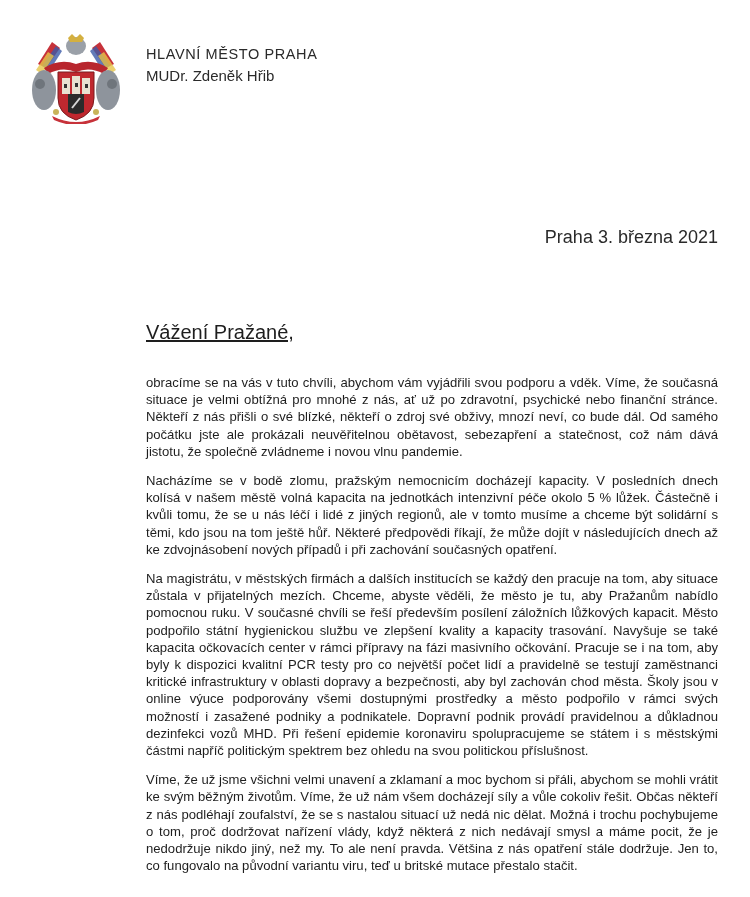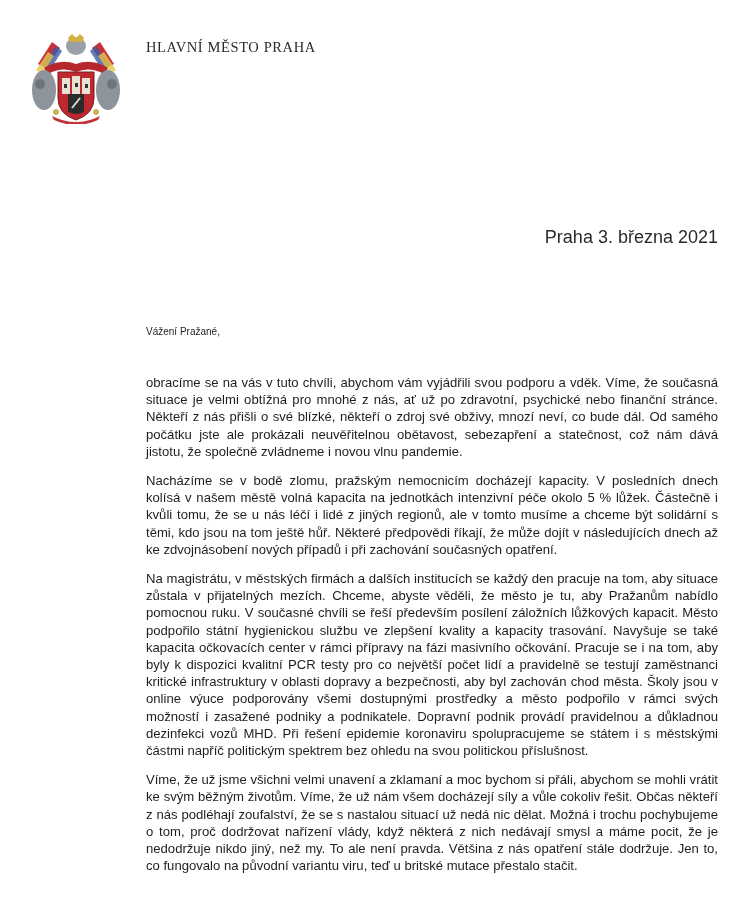--- a/index.html
+++ b/index.html
@@ -21,22 +21,22 @@
       display: flex;
       align-items: flex-start;
     }
     .coat-of-arms {
       width: 92px;
       height: 90px;
       position: relative;
     }
     .header-text {
       margin-left: 24px;
-      margin-top: 2px;
-      font-family: Liberation Serif, serif;
+      margin-top: 9px;
+      font-family: Liberation Sans, sans-serif;
       color: #2a2a2a;
     }
     .header-text .org {
       font-size: 14.5px;
       letter-spacing: 0.6px;
       line-height: 22px;
     }
     .header-text .line {
       font-size: 15px;
       line-height: 22px;
@@ -54,22 +54,23 @@
       left: 146px;
       top: 322px;
       width: 572px;
       font-family: "Liberation Sans", "DejaVu Sans", sans-serif;
       font-size: 13.1px;
       line-height: 17.2px;
       color: #1e1e1e;
     }
     .salutation {
       margin: 0 0 32px 0;
-      font-size: 10px;
+      font-size: 20px;
       line-height: 20px;
+      text-decoration: underline;
     }
     .body-text p.para {
       margin: 0 0 12px 0;
       text-align: justify;
     }
   </style>
 </head>
 <body>
 
 <div class="letterhead">
@@ -107,20 +108,21 @@
       <path d="M42 74 L50 64" stroke="#d8d8d8" stroke-width="2"></path>
 
       <path d="M22 82 Q46 94 70 82 L68 86 Q46 96 24 86 Z" fill="#c7323a"></path>
 
       <circle cx="26" cy="78" r="3" fill="#c9b45a"></circle>
       <circle cx="66" cy="78" r="3" fill="#c9b45a"></circle>
     </svg>
   </div>
   <div class="header-text">
     <div class="org">HLAVNÍ MĚSTO PRAHA</div>
+    <div class="line">MUDr. Zdeněk Hřib</div>
   </div>
 </div>
 
 <div class="date">Praha 3. března 2021</div>
 
 <div class="body-text">
   <p class="salutation">Vážení Pražané,</p>
   <p class="para">obracíme se na vás v tuto chvíli, abychom vám vyjádřili svou podporu a vděk. Víme, že současná situace je velmi obtížná pro mnohé z nás, ať už po zdravotní, psychické nebo finanční stránce. Někteří z nás přišli o své blízké, někteří o zdroj své obživy, mnozí neví, co bude dál. Od samého počátku jste ale prokázali neuvěřitelnou obětavost, sebezapření a statečnost, což nám dává jistotu, že společně zvládneme i novou vlnu pandemie.</p>
   <p class="para">Nacházíme se v bodě zlomu, pražským nemocnicím docházejí kapacity. V posledních dnech kolísá v našem městě volná kapacita na jednotkách intenzivní péče okolo 5 % lůžek. Částečně i kvůli tomu, že se u nás léčí i lidé z jiných regionů, ale v tomto musíme a chceme být solidární s těmi, kdo jsou na tom ještě hůř. Některé předpovědi říkají, že může dojít v následujících dnech až ke zdvojnásobení nových případů i při zachování současných opatření.</p>
   <p class="para">Na magistrátu, v městských firmách a dalších institucích se každý den pracuje na tom, aby situace zůstala v přijatelných mezích. Chceme, abyste věděli, že město je tu, aby Pražanům nabídlo pomocnou ruku. V současné chvíli se řeší především posílení záložních lůžkových kapacit. Město podpořilo státní hygienickou službu ve zlepšení kvality a kapacity trasování. Navyšuje se také kapacita očkovacích center v rámci přípravy na fázi masivního očkování. Pracuje se i na tom, aby byly k dispozici kvalitní PCR testy pro co největší počet lidí a pravidelně se testují zaměstnanci kritické infrastruktury v oblasti dopravy a bezpečnosti, aby byl zachován chod města. Školy jsou v online výuce podporovány všemi dostupnými prostředky a město podpořilo v rámci svých možností i zasažené podniky a podnikatele. Dopravní podnik provádí pravidelnou a důkladnou dezinfekci vozů MHD. Při řešení epidemie koronaviru spolupracujeme se státem i s městskými částmi napříč politickým spektrem bez ohledu na svou politickou příslušnost.</p>

